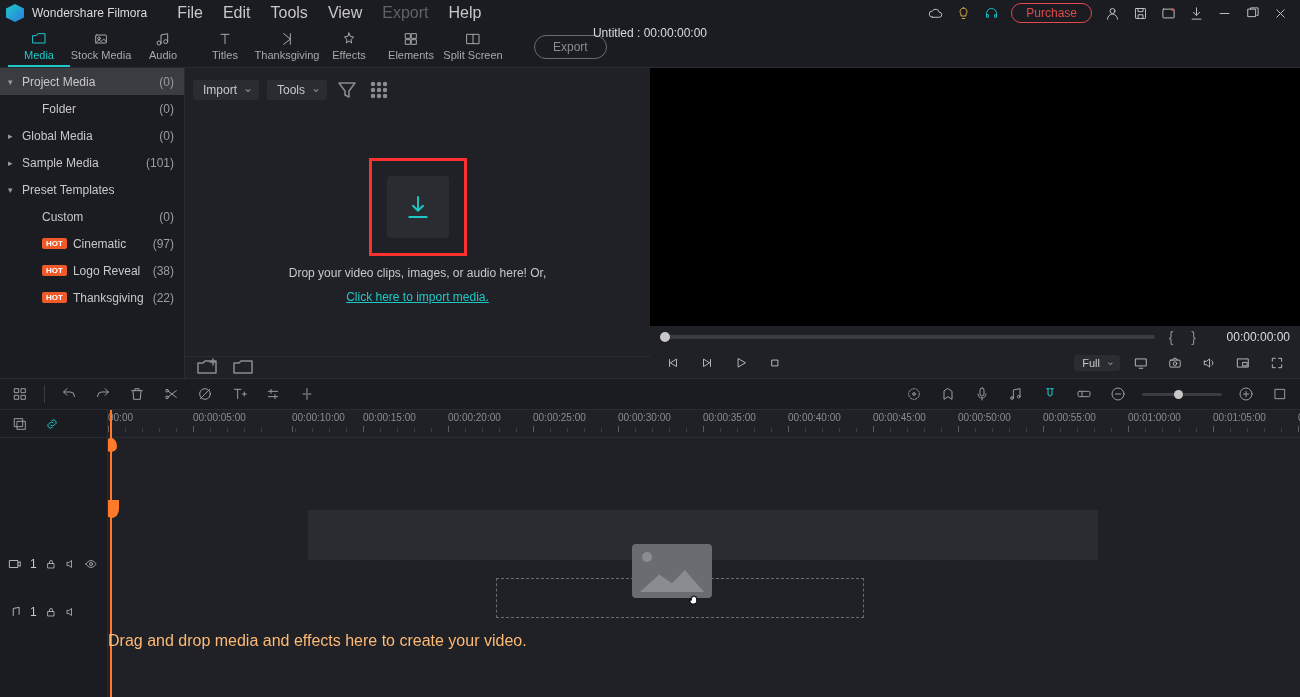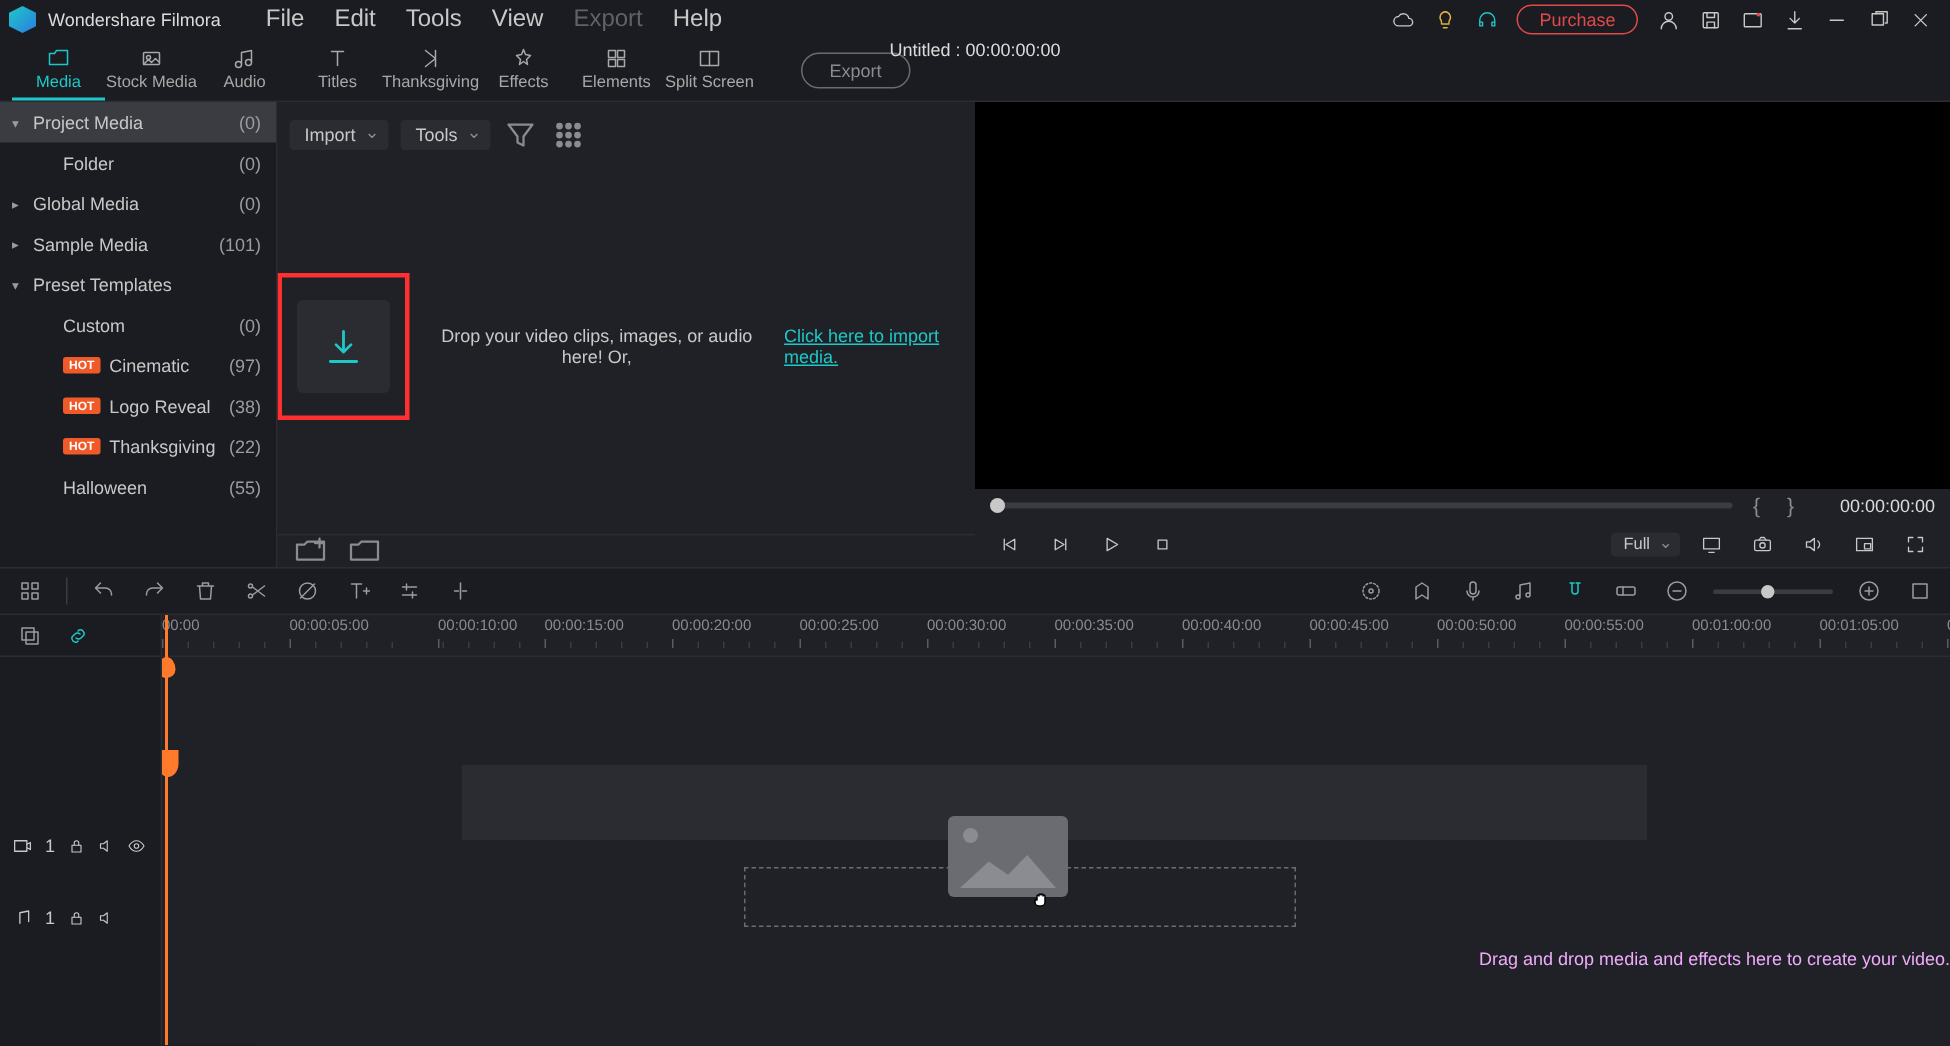--- a/index.html
+++ b/index.html
@@ -37,21 +37,21 @@
 .hot-badge { background:#f05a28; color:#fff; font-size:8px; font-weight:bold; padding:1px 4px; border-radius:2px; margin-right:6px; }
 .collapse-handle { position:absolute; right:-8px; top:150px; width:8px; height:30px; background:#2a2c32; display:flex; align-items:center; justify-content:center; font-size:8px; color:#8a8c92; cursor:pointer; }
 
 .media-area { width:465px; background:#1f2126; display:flex; flex-direction:column; }
 .media-toolbar { height:32px; display:flex; align-items:center; padding:4px 8px; gap:8px; background:#1f2126; margin-top:6px; }
 .combo { background:#2a2c32; border-radius:3px; padding:3px 22px 3px 10px; font-size:12px; color:#c8c8c8; position:relative; cursor:pointer; }
 .combo::after { content:"⌄"; position:absolute; right:6px; top:1px; color:#8a8c92; }
 .search-wrap { flex:1; background:#2a2c32; border-radius:3px; display:flex; align-items:center; padding:3px 8px; gap:6px; }
 .search-wrap input { background:transparent; border:none; outline:none; color:#c8c8c8; font-size:12px; width:100%; }
 .tb-icon { width:24px; height:24px; display:flex; align-items:center; justify-content:center; cursor:pointer; color:#8a8c92; }
-.drop-zone { flex:1; display:flex; flex-direction:row; align-items:center; justify-content:center; gap:10px; }
+.drop-zone { flex:1; display:flex; flex-direction:column; align-items:center; justify-content:center; gap:10px; }
 .drop-target { width:98px; height:98px; border:3px solid #ff3030; display:flex; align-items:center; justify-content:center; }
 .drop-inner { width:62px; height:62px; background:#2a2c32; border-radius:4px; display:flex; align-items:center; justify-content:center; }
 .drop-msg { font-size:12px; color:#c8c8c8; text-align:center; }
 .drop-link { font-size:12px; color:#1ec8c8; text-decoration:underline; cursor:pointer; }
 
 .preview { flex:1; background:#000; display:flex; flex-direction:column; }
 .preview-canvas { flex:1; background:#000; }
 .preview-scrub { height:22px; background:#1f2126; display:flex; align-items:center; padding:0 10px; gap:10px; }
 .scrub-track { flex:1; height:4px; background:#3a3c42; border-radius:2px; position:relative; }
 .scrub-track::before { content:""; position:absolute; left:0; top:-3px; width:10px; height:10px; border-radius:50%; background:#c8c8c8; }
@@ -84,21 +84,21 @@
 .tracks { flex:1; position:relative; overflow:hidden; }
 .ruler { height:28px; border-bottom:1px solid #2a2c32; position:relative; font-size:10px; color:#8a8c92; }
 .ruler-mark { position:absolute; top:2px; }
 .ruler-mark::before{content:"";position:absolute;left:0;top:14px;width:1px;height:6px;background:#5a5c62;}
 .ruler-tick{position:absolute;top:18px;width:1px;height:4px;background:#3a3c42;}
 .playhead { position:absolute; left:2px; top:0; width:2px; height:100%; background:#ff7a2a; }
 .playhead::before { content:""; position:absolute; left:-5px; top:28px; width:12px; height:14px; background:#ff7a2a; border-radius:50% 50% 50% 50% / 60% 60% 40% 40%; }
 .marker-drop { position:absolute; left:-3px; top:90px; width:14px; height:18px; background:#ff7a2a; border-radius:0 0 50% 50%; }
 .dropzone-tl { position:absolute; left:200px; top:100px; width:790px; height:50px; background:#2a2c32; }
 .dropzone-dash { position:absolute; left:388px; top:168px; width:368px; height:40px; border:1px dashed #6a6c72; }
-.tl-hint { position:absolute; left:0; right:0; top:222px; text-align:right; font-size:12px; color:#f0abfc; }
+.tl-hint { position:absolute; left:0; right:0; top:222px; text-align:left; font-size:16px; color:#fdba74; }
 .drag-thumb { position:absolute; left:524px; top:134px; width:80px; height:54px; background:#6a6c72; border-radius:4px; display:flex; align-items:center; justify-content:center; }
 .drag-thumb::before{content:"";position:absolute;left:10px;top:8px;width:10px;height:10px;border-radius:50%;background:#8a8c92;}
 .drag-thumb::after{content:"";position:absolute;left:8px;bottom:6px;width:64px;height:22px;background:#8a8c92;clip-path:polygon(0 100%,30% 20%,50% 60%,70% 0,100% 100%);}
 .cursor-grab{position:absolute;left:578px;top:182px;width:16px;height:16px;}
 svg{fill:none;stroke:currentColor;stroke-width:1.5;stroke-linecap:round;stroke-linejoin:round;}
 </style>
 </head>
 <body>
 
 <div class="titlebar row">
@@ -266,24 +266,20 @@
         </div>
         <div class="tree-item child">
           <span class="hot-badge">HOT</span>
           <span>Logo Reveal</span>
           <span class="count">(38)</span>
         </div>
         <div class="tree-item child">
           <span class="hot-badge">HOT</span>
           <span>Thanksgiving</span>
           <span class="count">(22)</span>
-        </div>
-        <div class="tree-item child">
-          <span>Halloween</span>
-          <span class="count">(55)</span>
         </div>
       </div>
     <div class="collapse-handle">◂</div>
   </div>
 
   <div class="media-area">
     <div class="media-toolbar">
       <div class="combo">Import</div>
       <div class="combo">Tools</div>
       <div class="tb-icon">

